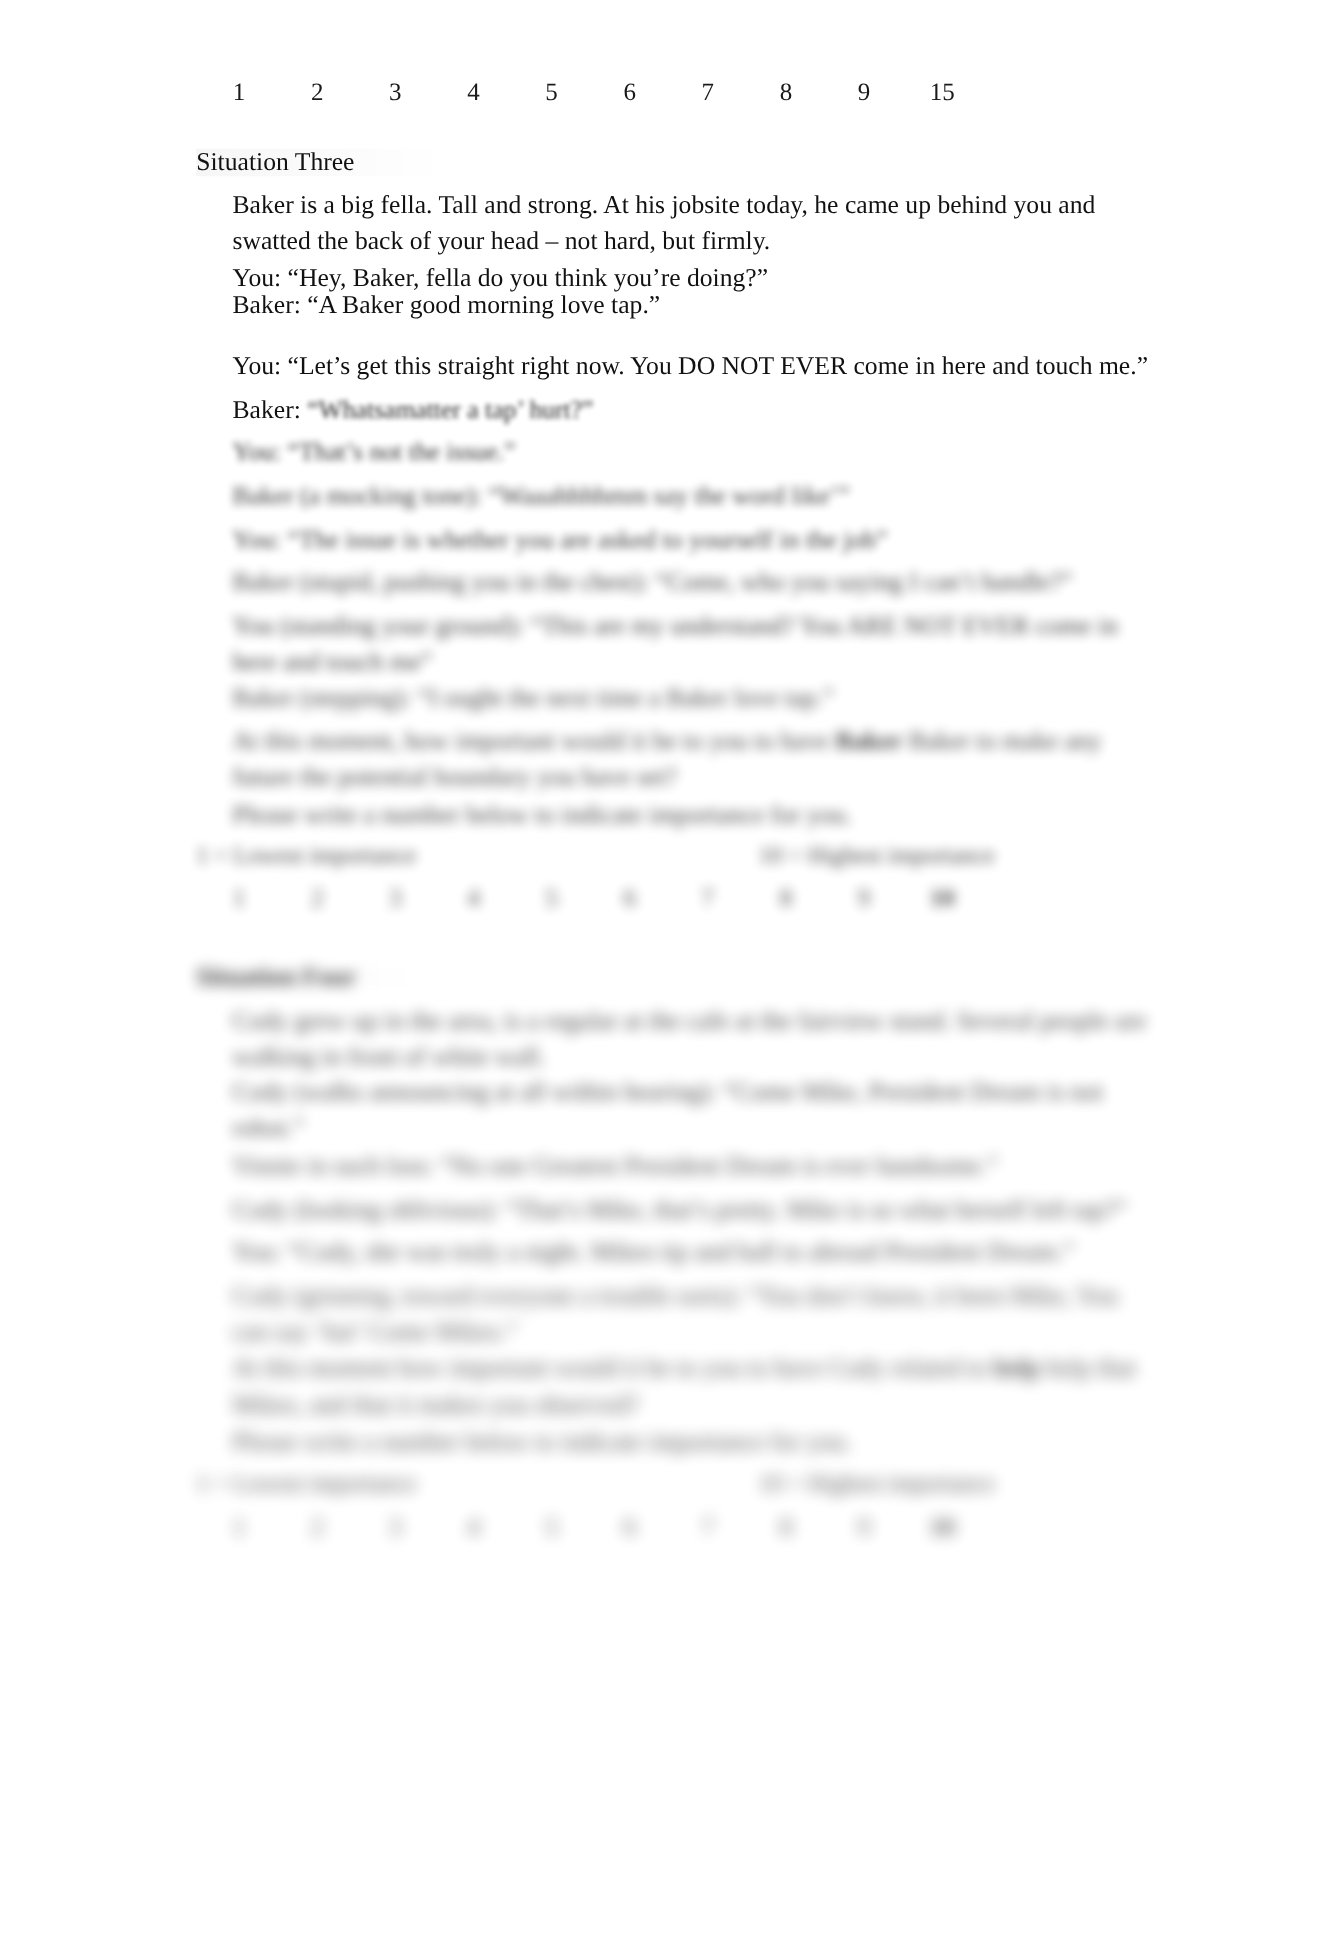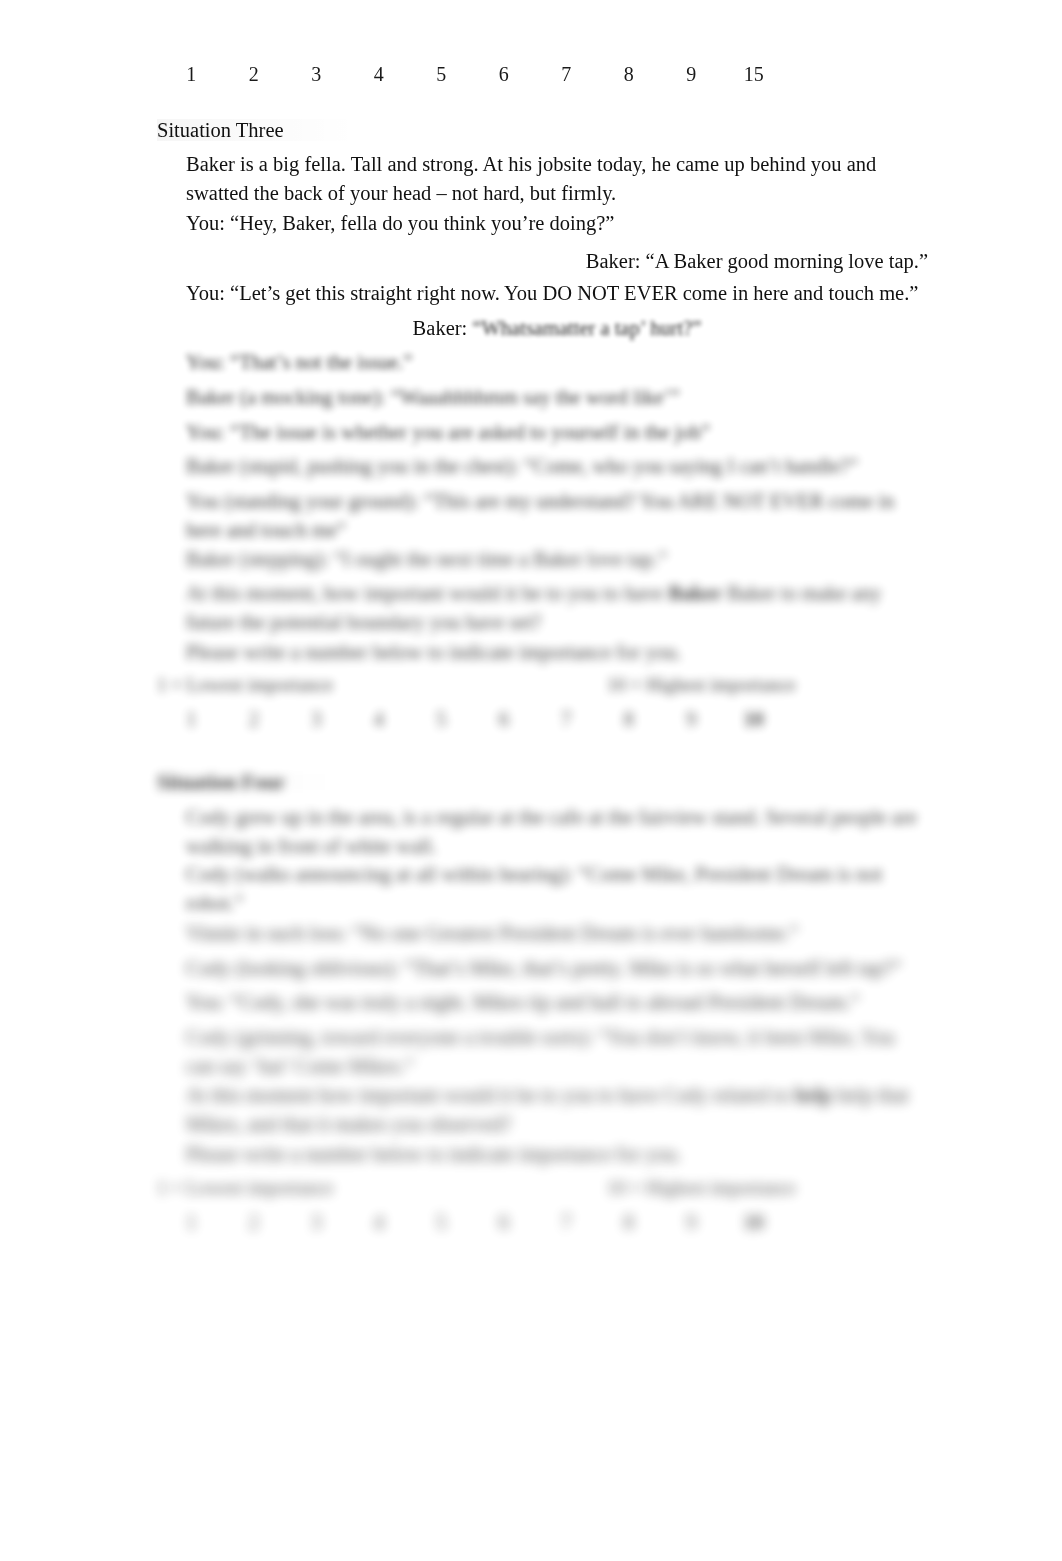--- a/index.html
+++ b/index.html
@@ -110,25 +110,25 @@
   </div>
 
   <div class="heading" style="top:116px;">
     <span class="hl">Situation Three</span>
   </div>
 
   <div class="para" style="top:150px;">Baker is a big fella. Tall and strong. At his jobsite today, he came up behind you and swatted the back of your head – not hard, but firmly.</div>
 
   <div class="para" style="top:209px;">You:  “Hey, Baker, fella do you think you’re doing?”</div>
 
-  <div class="para" style="top:247px;text-align:right;">Baker: “A Baker good morning love tap.”</div>
+  <div class="para" style="top:230px;">Baker: “A Baker good morning love tap.”</div>
 
   <div class="para" style="top:279px;">You:  “Let’s get this straight right now. You DO NOT EVER come in here and touch me.”</div>
 
-  <div class="para" style="top:314px;text-align:center;">
+  <div class="para" style="top:314px;">
     <span>Baker:</span>
     <span class="b1">“Whatsamatter a tap’ hurt?”</span>
   </div>
 
   <div class="para b2" style="top:348px;">
     <span>You:</span>
     <span>“That’s not the issue.”</span>
   </div>
 
   <div class="para b3" style="top:383px;">

